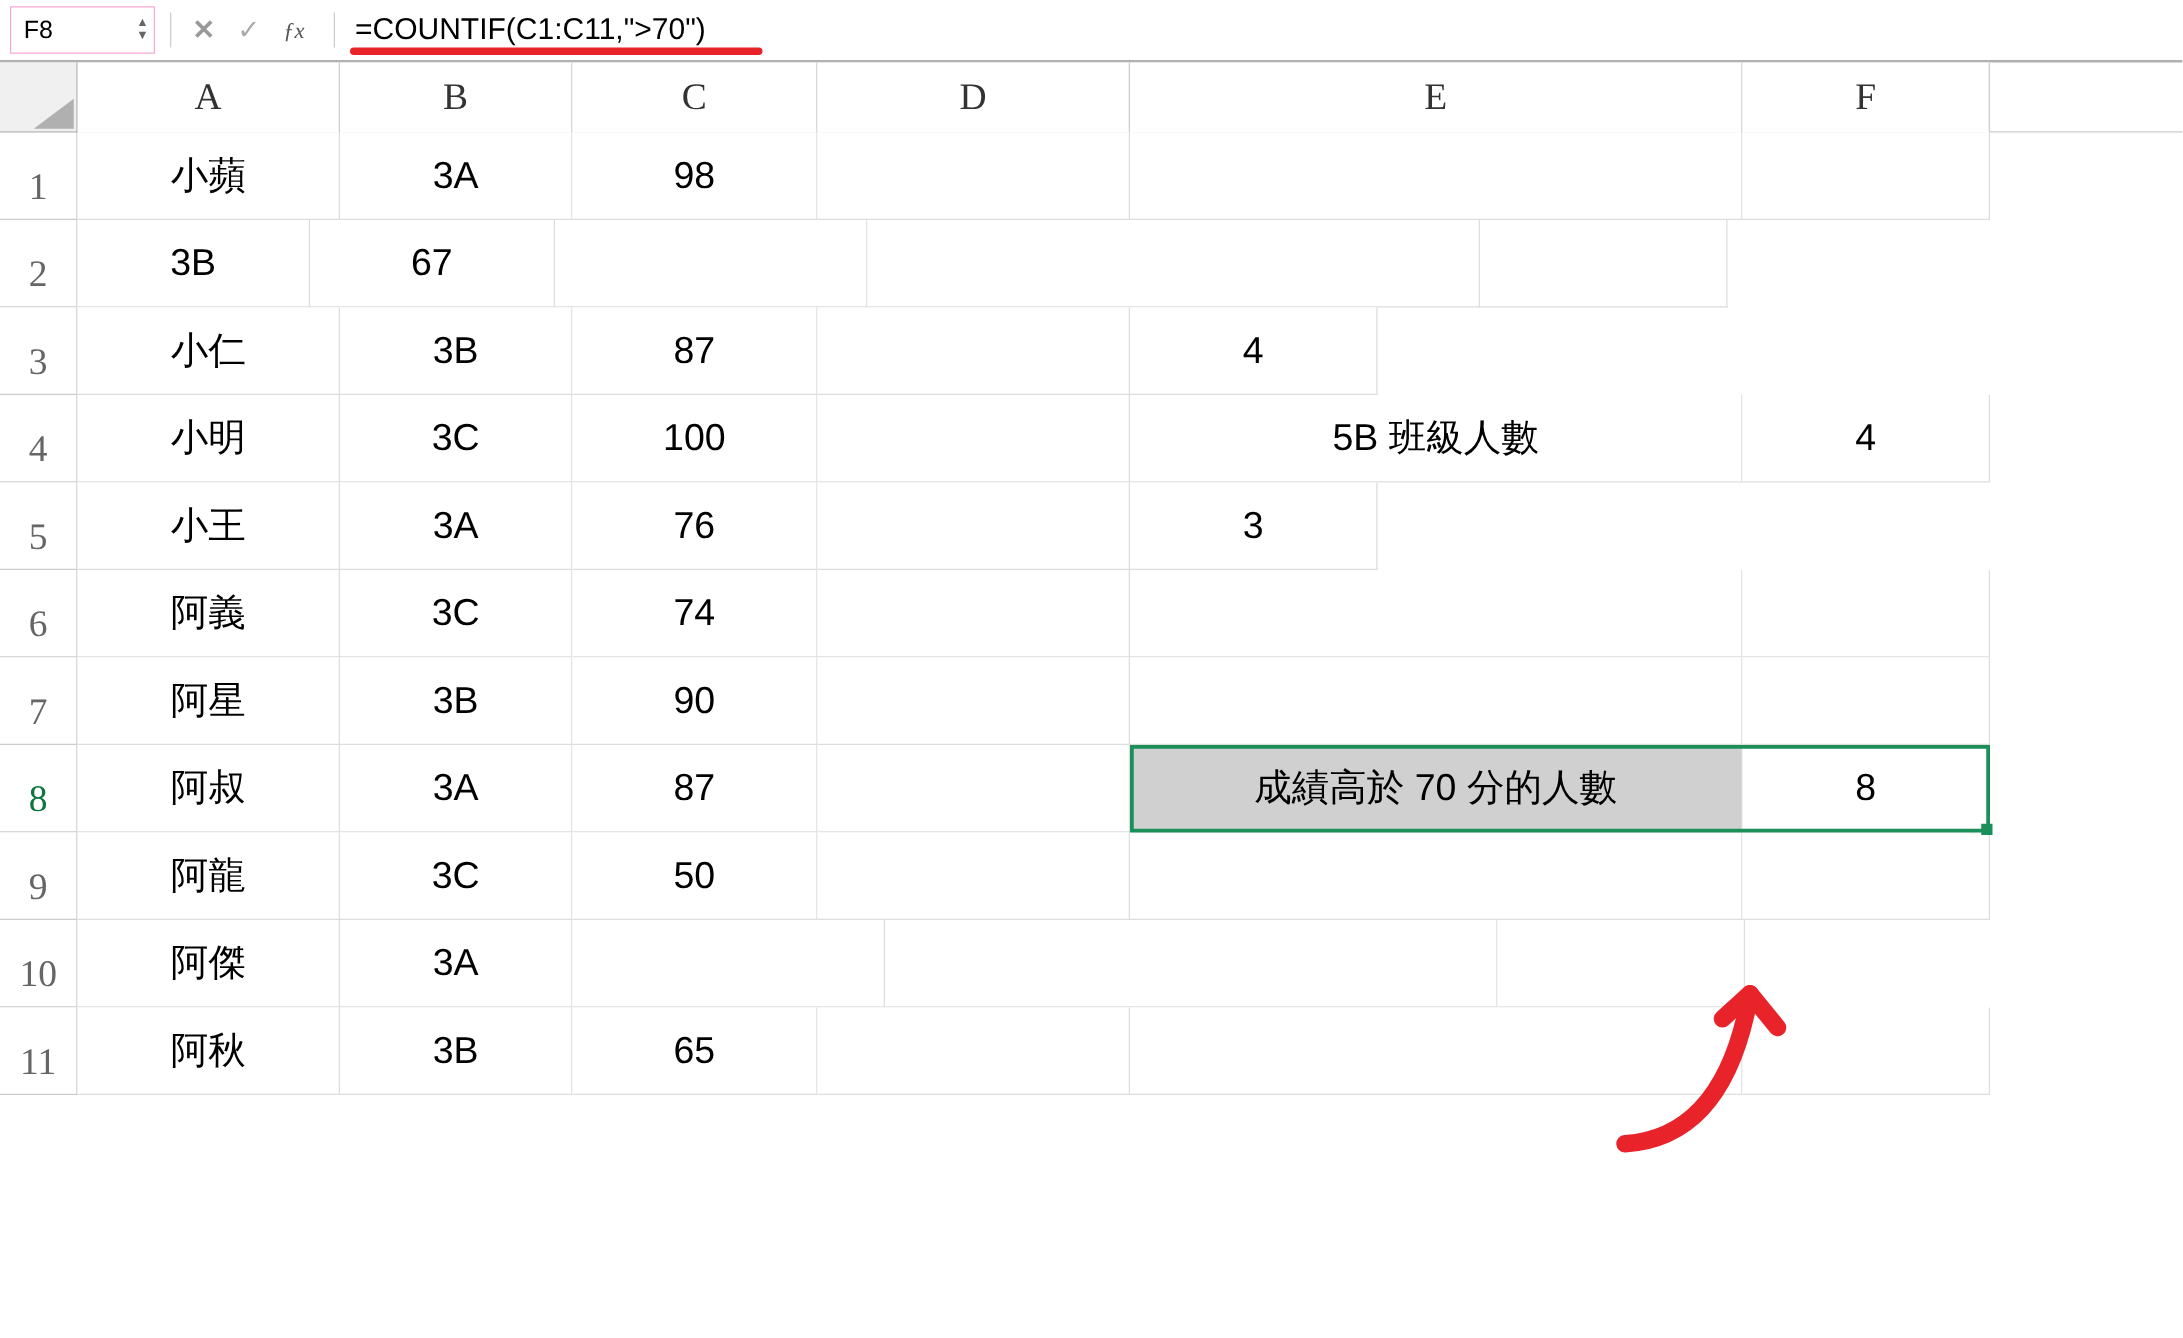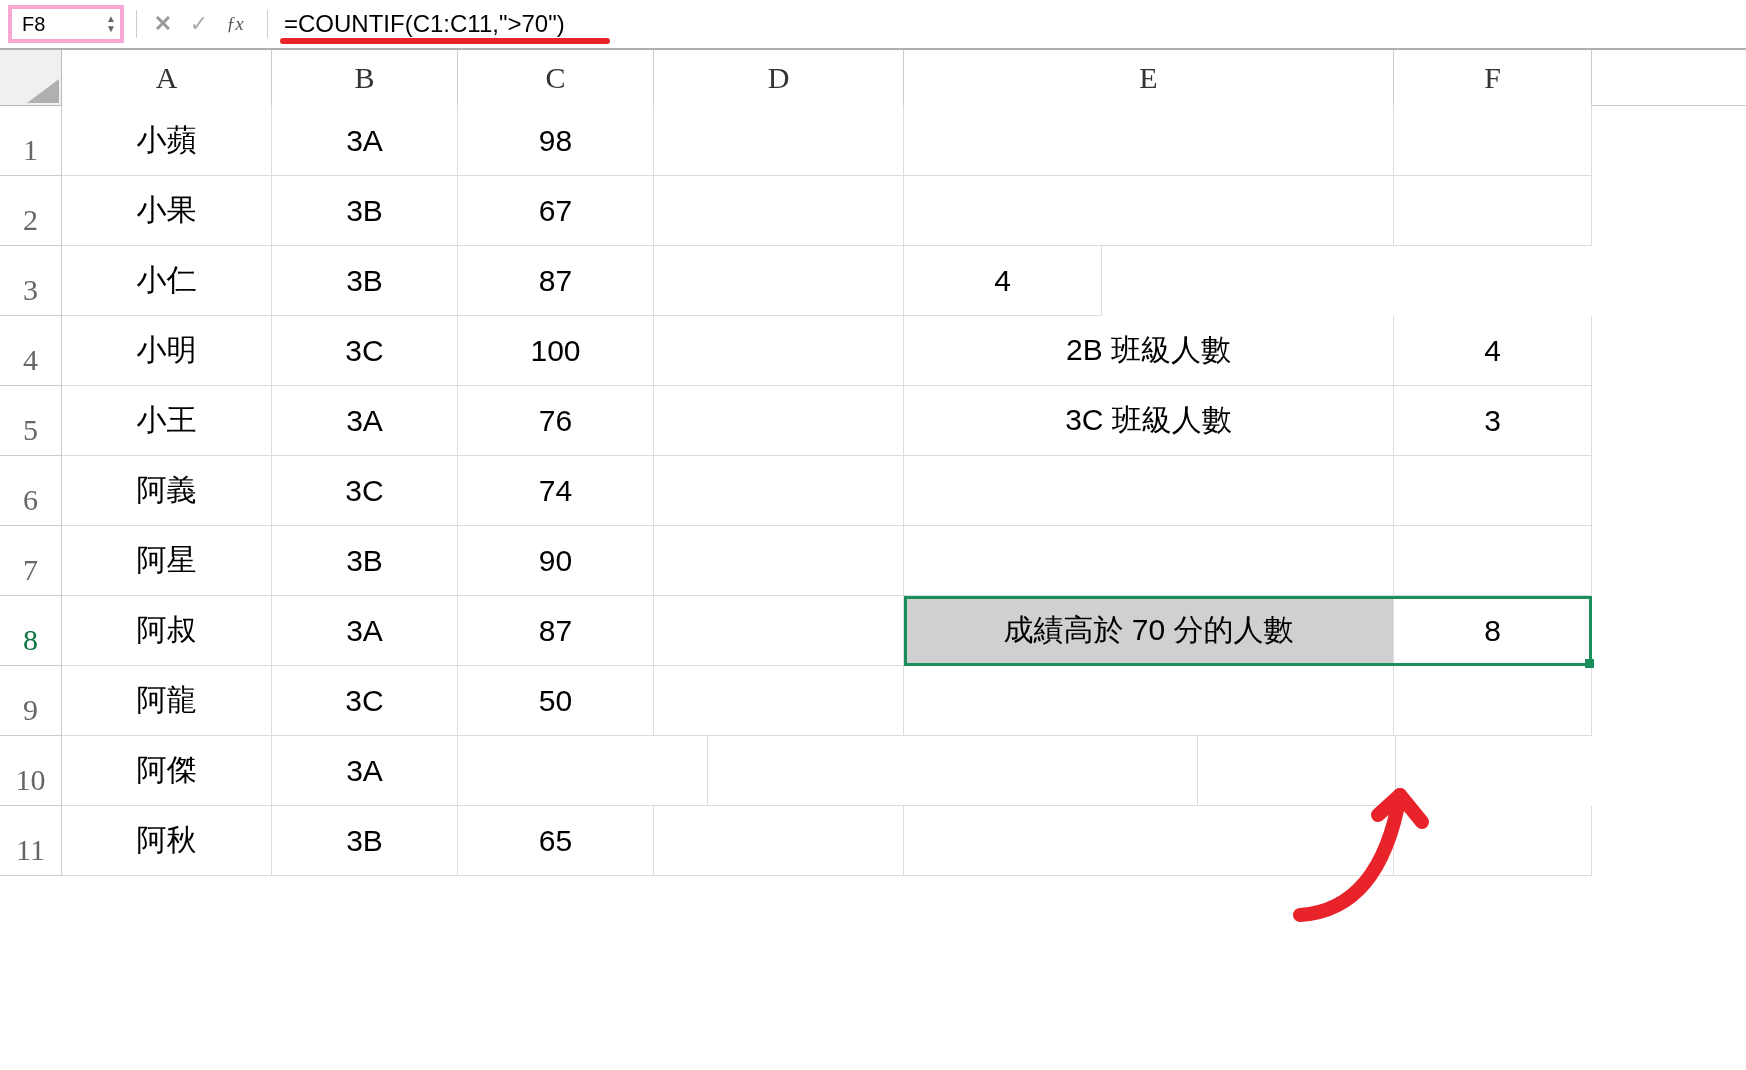--- a/index.html
+++ b/index.html
@@ -20,21 +20,21 @@
       align-items: center;
       height: 50px;
       border-bottom: 2px solid #b0b0b0;
       background: #fff;
       padding: 4px 8px;
       gap: 8px;
     }
     .name-box {
       width: 116px;
       height: 38px;
-      border: 4px solid #f9a8d4;
+      border: 1px solid #f9a8d4;
       background: #fff;
       display: flex;
       align-items: center;
       justify-content: space-between;
       padding: 0 4px 0 10px;
       font-size: 20px;
     }
     .name-box-stepper {
       display: flex;
       flex-direction: column;
@@ -225,51 +225,49 @@
         <div class="row-header">1</div>
         <div class="cell col-A">小蘋</div>
         <div class="cell col-B">3A</div>
         <div class="cell col-C">98</div>
         <div class="cell col-D"></div>
         <div class="cell col-E"></div>
         <div class="cell col-F"></div>
       </div>
       <div class="row">
         <div class="row-header">2</div>
-        <div class="cell col-A">小果</div>
         <div class="cell col-B">3B</div>
         <div class="cell col-C">67</div>
         <div class="cell col-D"></div>
         <div class="cell col-E"></div>
         <div class="cell col-F"></div>
       </div>
       <div class="row">
         <div class="row-header">3</div>
         <div class="cell col-A">小仁</div>
         <div class="cell col-B">3B</div>
         <div class="cell col-C">87</div>
         <div class="cell col-D"></div>
         <div class="cell col-F">4</div>
       </div>
       <div class="row">
         <div class="row-header">4</div>
         <div class="cell col-A">小明</div>
         <div class="cell col-B">3C</div>
         <div class="cell col-C">100</div>
         <div class="cell col-D"></div>
-        <div class="cell col-E">2B 班級人數</div>
+        <div class="cell col-E">5B 班級人數</div>
         <div class="cell col-F">4</div>
       </div>
       <div class="row">
         <div class="row-header">5</div>
         <div class="cell col-A">小王</div>
         <div class="cell col-B">3A</div>
         <div class="cell col-C">76</div>
         <div class="cell col-D"></div>
-        <div class="cell col-E">3C 班級人數</div>
         <div class="cell col-F">3</div>
       </div>
       <div class="row">
         <div class="row-header">6</div>
         <div class="cell col-A">阿義</div>
         <div class="cell col-B">3C</div>
         <div class="cell col-C">74</div>
         <div class="cell col-D"></div>
         <div class="cell col-E"></div>
         <div class="cell col-F"></div>

